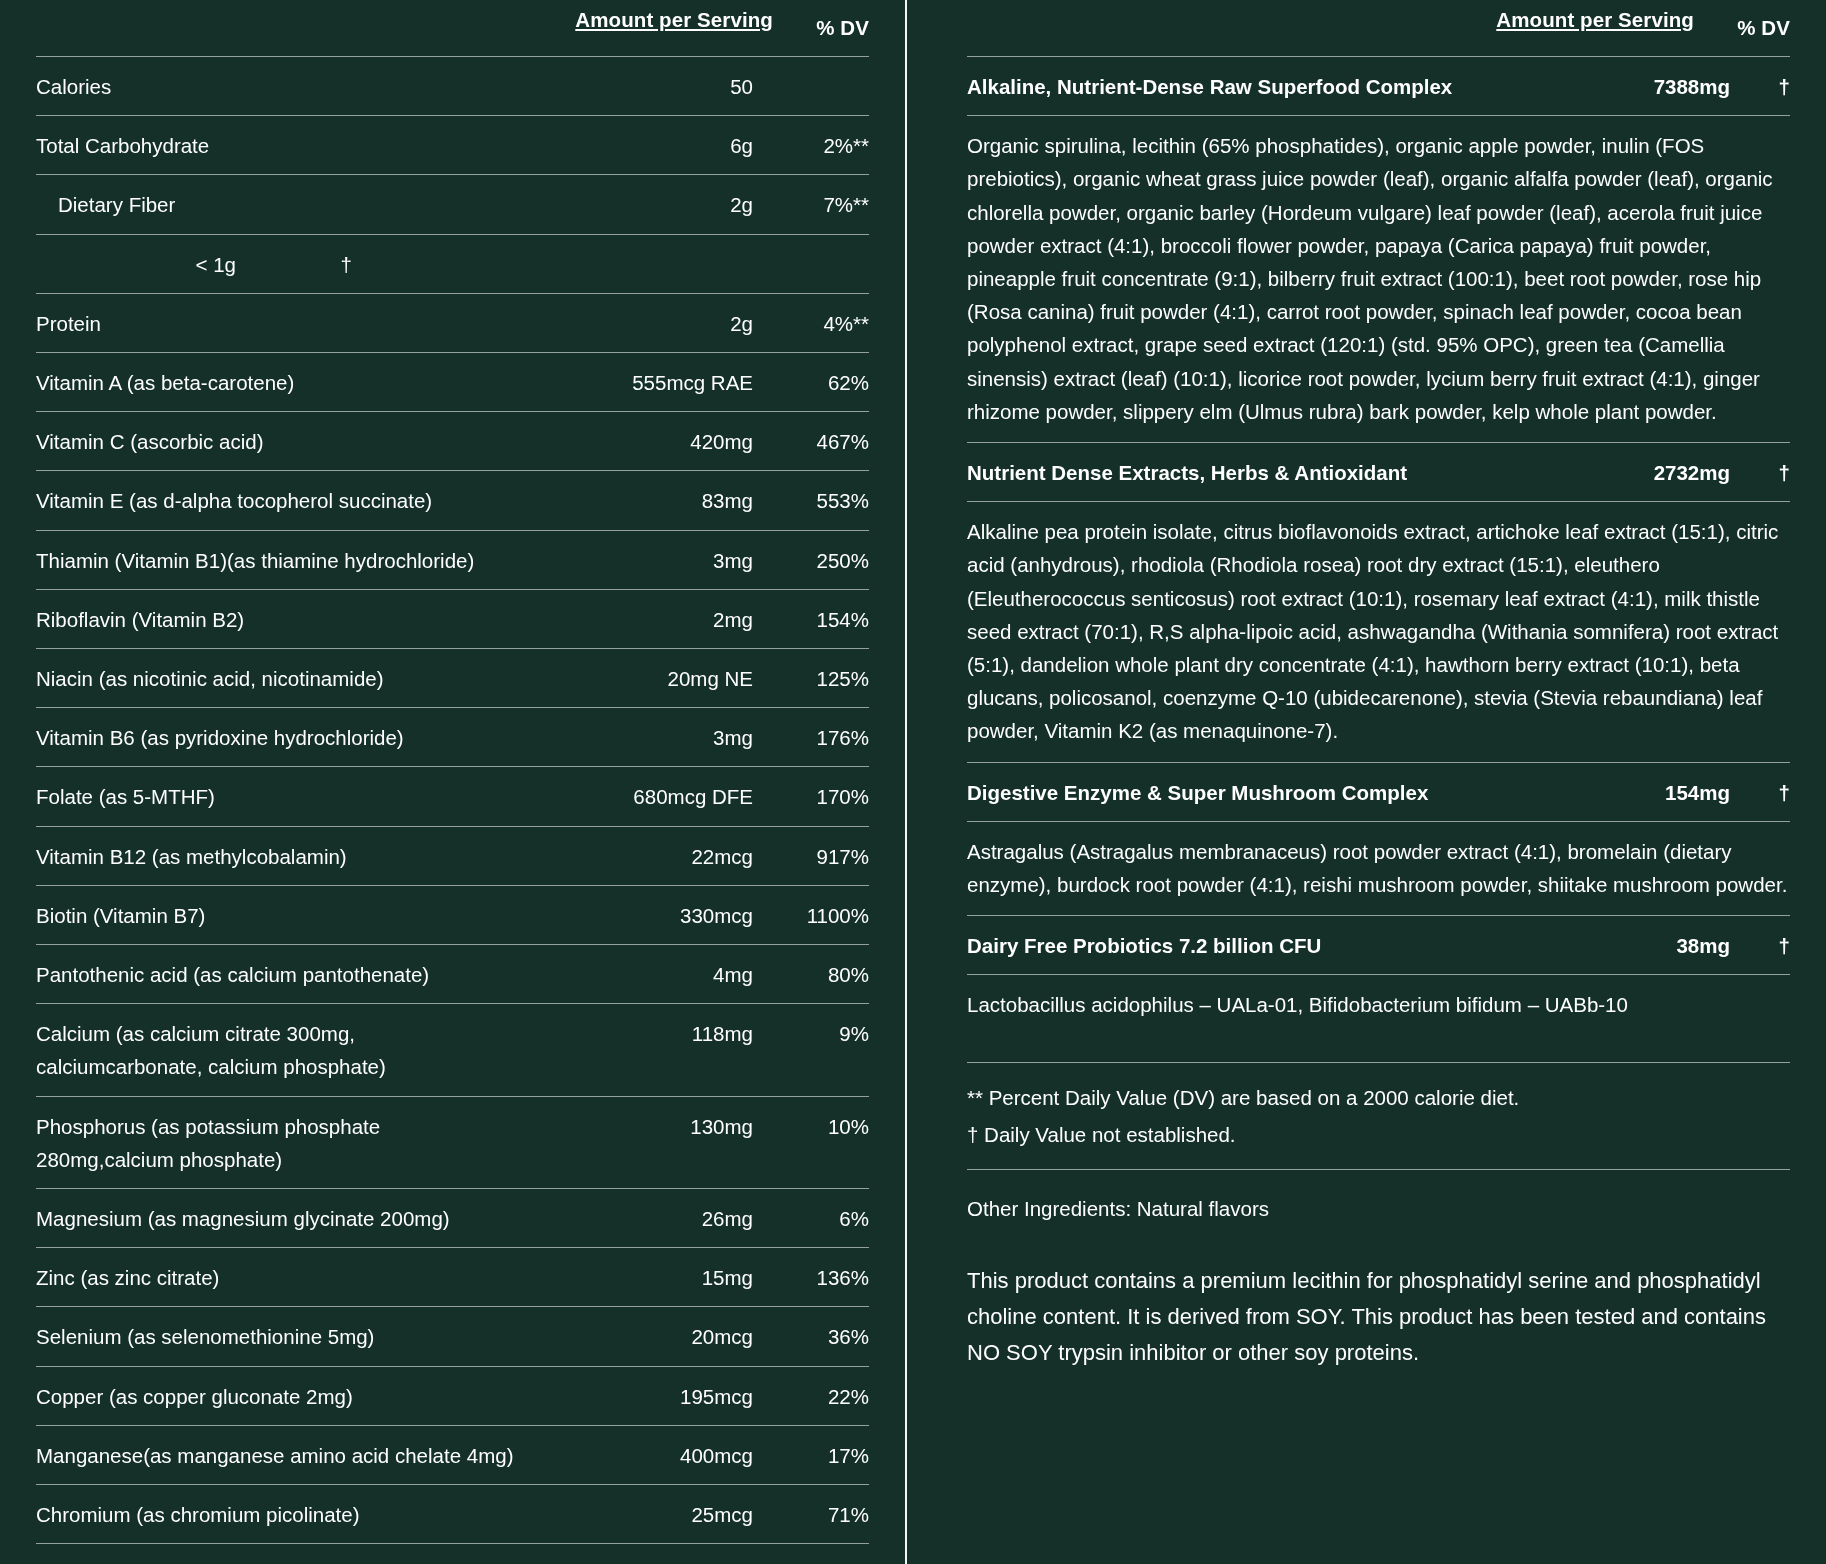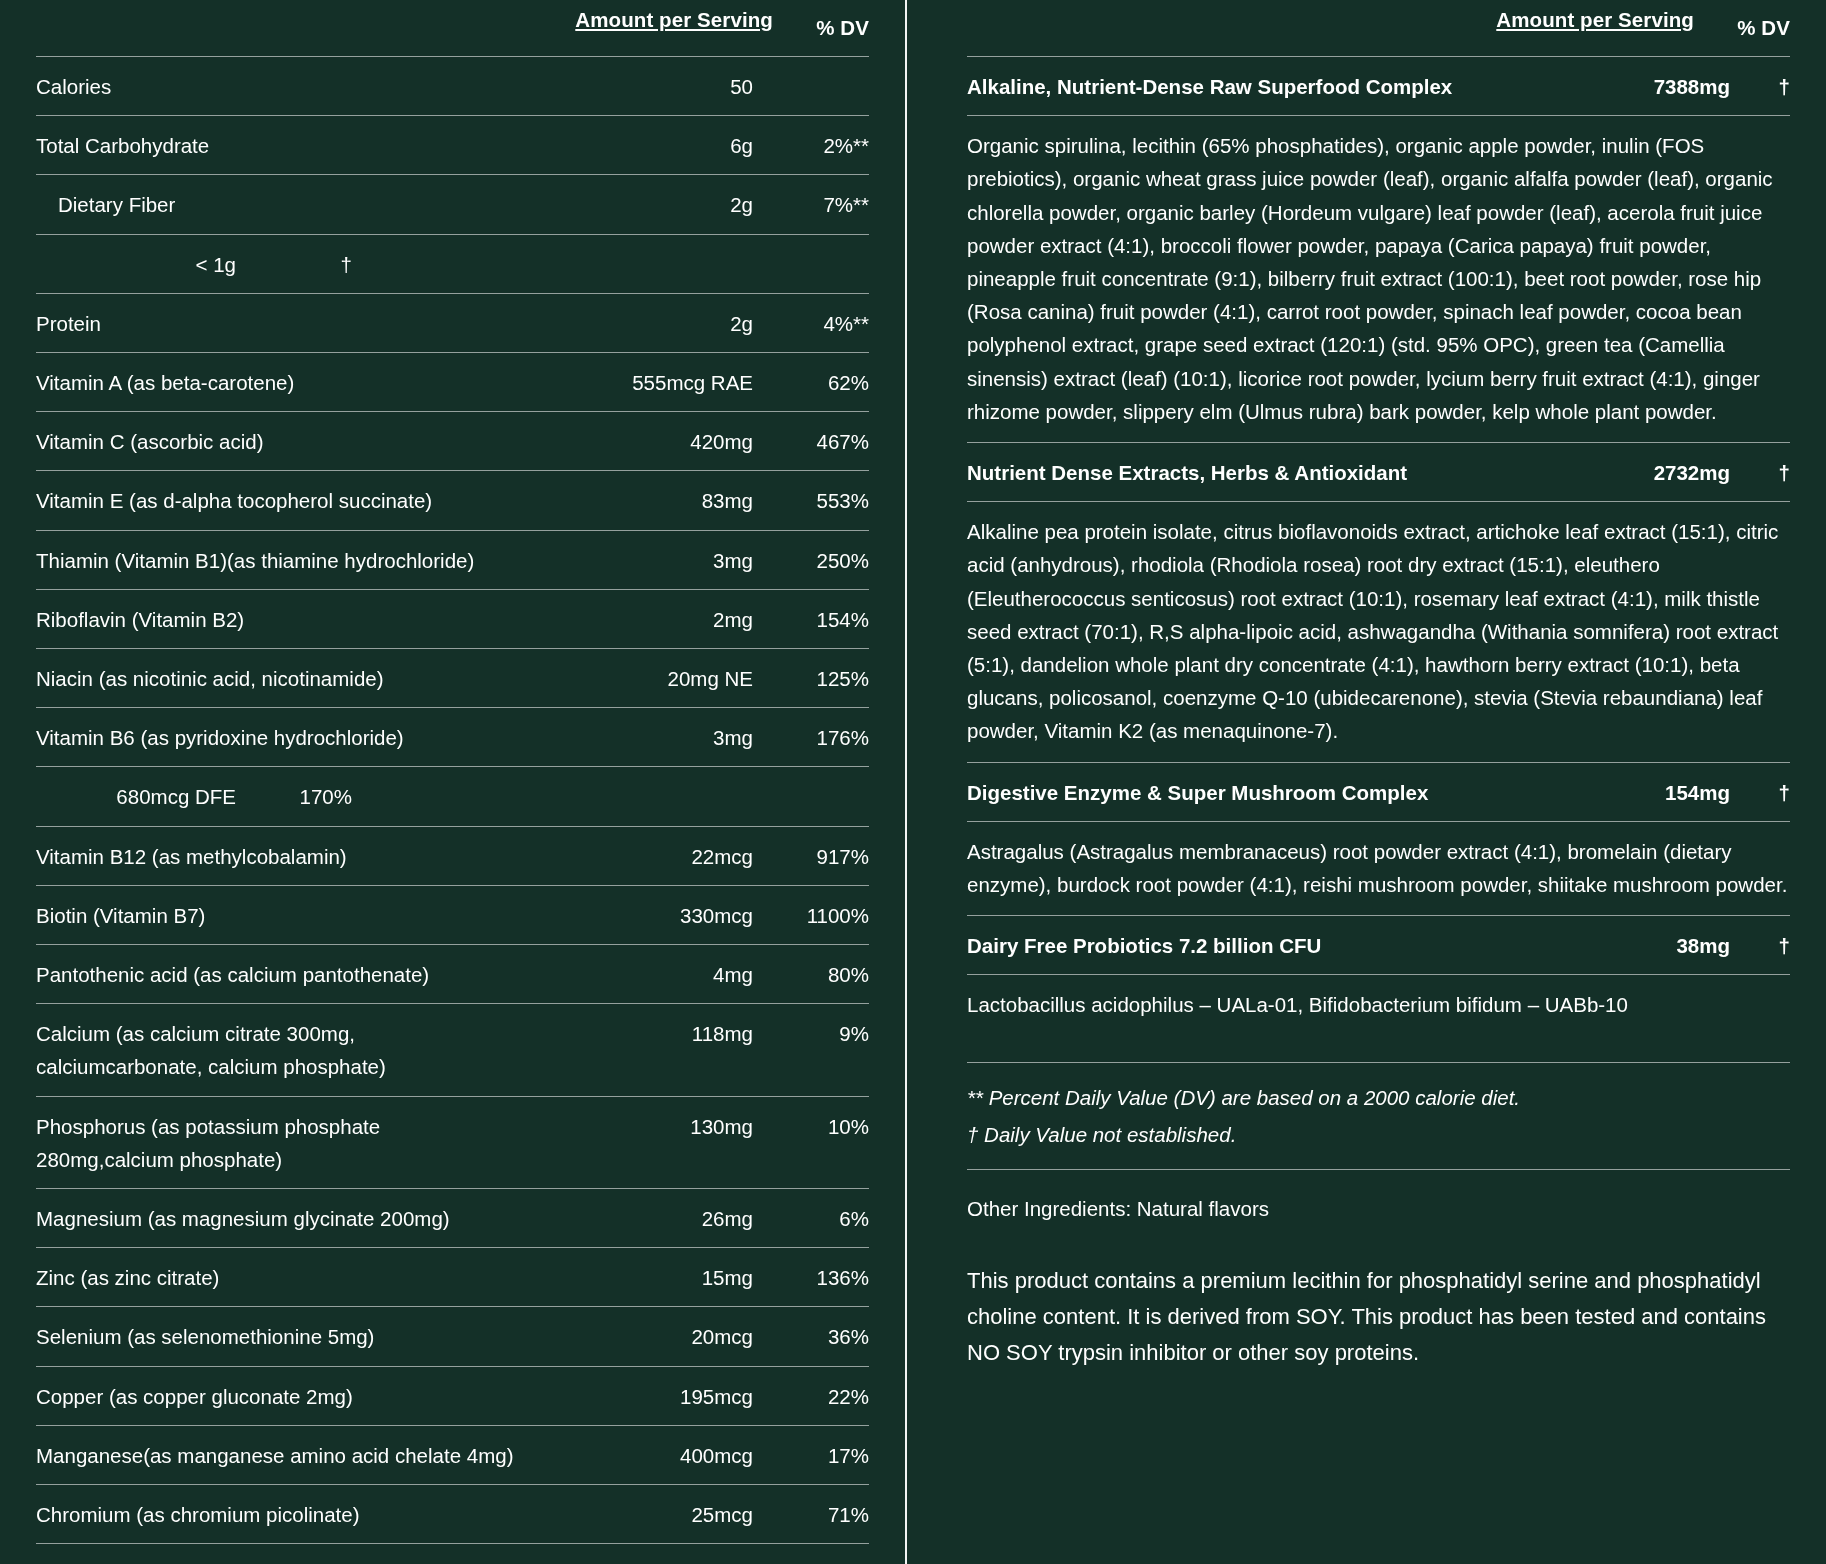--- a/index.html
+++ b/index.html
@@ -86,21 +86,20 @@
     font-size: 20.5px;
     line-height: 1.62;
     font-weight: normal;
   }
   .footnotes {
     border-top: 1px solid rgba(255,255,255,0.55);
     margin-top: 26px;
     padding: 16px 0 16px 0;
     font-size: 20.5px;
     line-height: 1.62;
-    font-style: italic;
   }
   .footnotes div { padding: 2px 0; }
   .other-ing {
     border-top: 1px solid rgba(255,255,255,0.55);
     padding: 22px 0 4px 0;
     font-size: 20.5px;
     line-height: 1.62;
   }
   .other-ing b { font-weight: normal; }
   .closing {
@@ -173,20 +172,21 @@
           <div class="name">Niacin (as nicotinic acid, nicotinamide)</div>
           <div class="amt">20mg NE</div>
           <div class="dv">125%</div>
         </div>
         <div class="nrow">
           <div class="name">Vitamin B6 (as pyridoxine hydrochloride)</div>
           <div class="amt">3mg</div>
           <div class="dv">176%</div>
         </div>
         <div class="nrow">
+          <div class="name">Folate (as 5-MTHF)</div>
           <div class="amt">680mcg DFE</div>
           <div class="dv">170%</div>
         </div>
         <div class="nrow">
           <div class="name">Vitamin B12 (as methylcobalamin)</div>
           <div class="amt">22mcg</div>
           <div class="dv">917%</div>
         </div>
         <div class="nrow">
           <div class="name">Biotin (Vitamin B7)</div>

